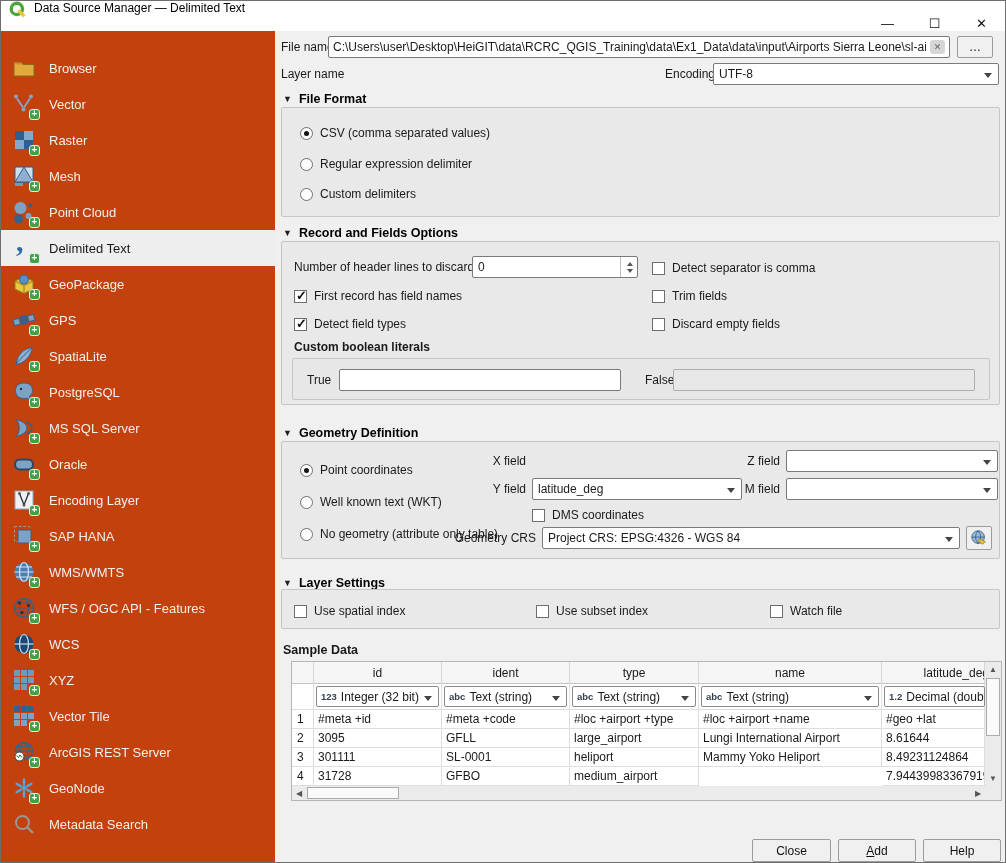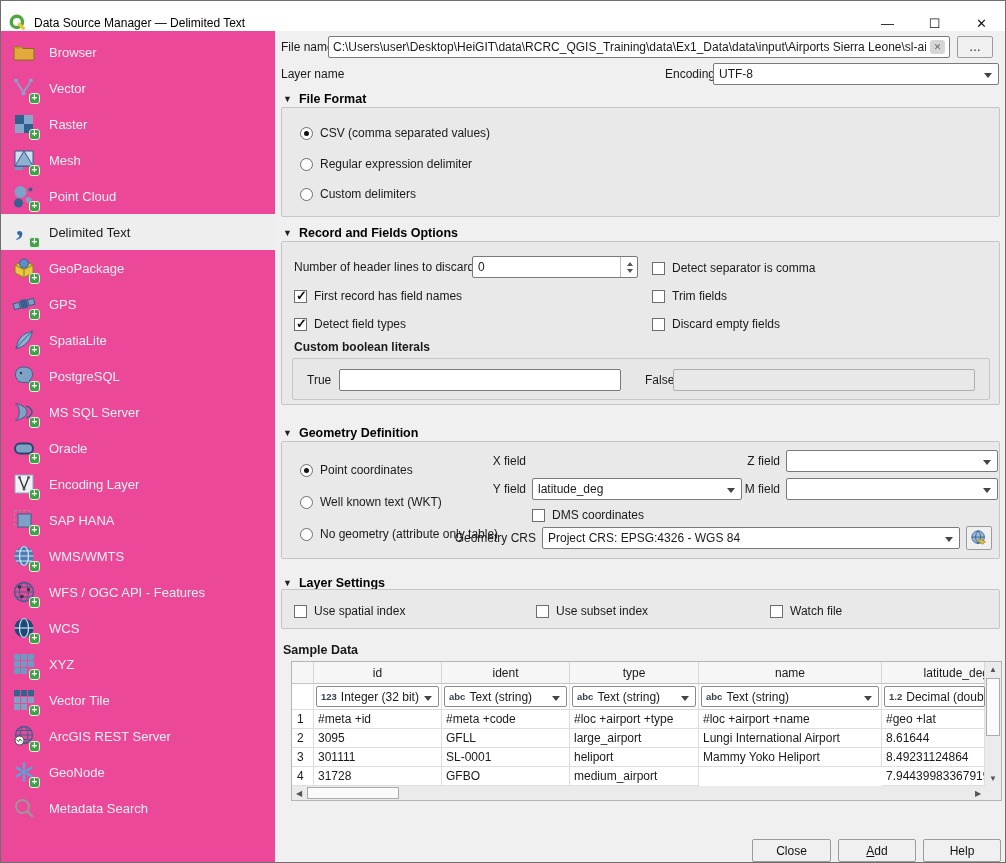--- a/index.html
+++ b/index.html
@@ -1,26 +1,26 @@
 <!DOCTYPE html>
 <html><head>
 <meta charset="utf-8">
 <style>
 *{margin:0;padding:0;box-sizing:border-box}
 html,body{width:1006px;height:863px}
 body{font-family:"Liberation Sans",sans-serif;font-size:12px;color:#1a1a1a;background:#fff}
 .window{position:relative;width:1006px;height:863px;background:#f0f0f0;border:1px solid #6e6e6e;overflow:hidden}
 
-.titlebar{position:absolute;top:0;left:0;right:0;height:45px;background:#fff;display:flex;align-items:center;border-bottom:1px solid #e2e2e2}
+.titlebar{position:absolute;top:0;left:0;right:0;height:45px;background:#fff;display:flex;border-bottom:1px solid #e2e2e2}
 .tb-icon{width:18px;height:18px;margin:0 7px 0 8px;flex:none}
 .tb-title{font-size:12px;color:#000;white-space:nowrap}
 .tb-controls{margin-left:auto;display:flex;height:100%}
 .tb-btn{width:47px;height:100%;display:flex;align-items:center;justify-content:center;font-size:13px;color:#111}
 
-.sidebar{position:absolute;top:30px;left:0;width:301px;bottom:0;background:#ec4899;padding-top:3px;overflow:hidden}
+.sidebar{position:absolute;top:30px;left:0;width:301px;bottom:0;background:#c2410c;padding-top:19px;overflow:hidden}
 .sb-item{height:36px;display:flex;align-items:center;color:#f0f0f0;cursor:default}
 .sb-item.selected{background:#eeeeee;color:#1a1a1a}
 .ic{position:relative;width:26px;height:26px;margin:0 12px 0 10px;flex:none;display:flex;align-items:center;justify-content:center}
 .plus{position:absolute;right:-3px;bottom:-3px;width:11px;height:11px;background:#43a047;border:1px solid #dff0df;border-radius:3px;color:#fff;font-size:10px;line-height:8px;text-align:center;font-weight:bold}
 .sb-label{font-size:13px;white-space:nowrap}
 
 .main{position:absolute;left:274px;top:30px;right:0;bottom:0;background:#f0f0f0}
 .lbl{position:absolute;display:flex;align-items:center;height:22px;white-space:nowrap}
 .bold{font-weight:bold}
 .input{position:absolute;height:22px;background:#fff;border:1px solid #7a7a7a;border-radius:2px;display:flex;align-items:center;padding:0 4px;white-space:nowrap;overflow:hidden}

